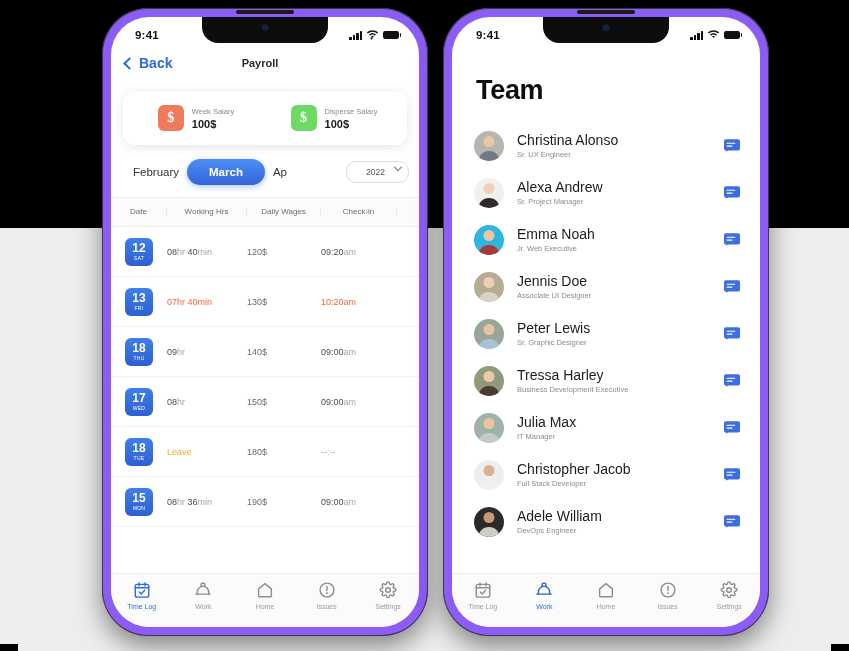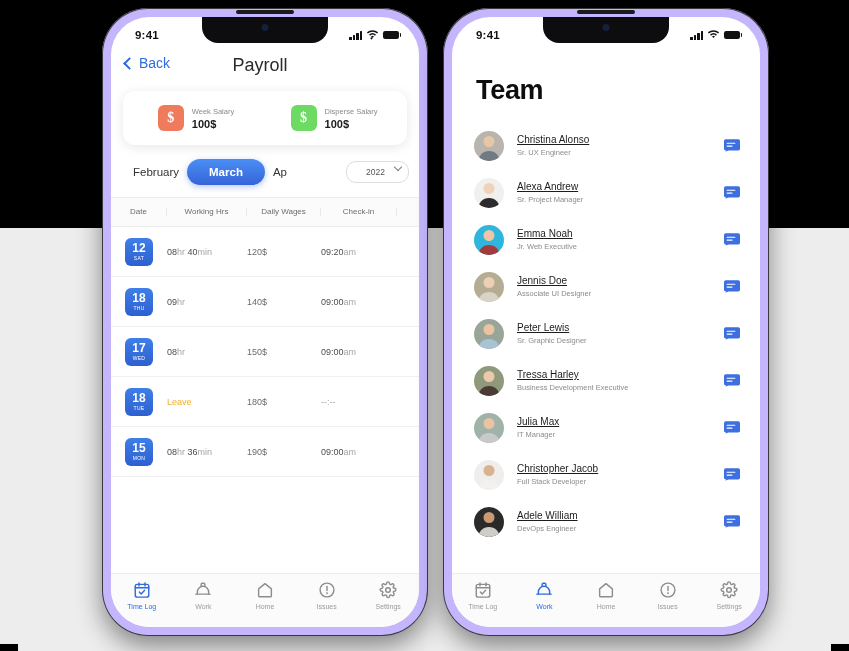--- a/index.html
+++ b/index.html
@@ -24,21 +24,21 @@
     background: #000;
   }
   .corner-br {
     position: absolute; right: 0; bottom: 0; width: 18px; height: 7px;
     background: #000;
   }
 
   
   .phone {
     position: absolute; top: 8px; width: 326px; height: 628px;
-    background: #c4b5fd;
+    background: #8b5cf6;
     border-radius: 46px;
     box-shadow: 0 0 0 1px #3a3a3e inset, 0 10px 26px rgba(0,0,0,.45);
     padding: 9px;
   }
   .phone-1 { left: 102px; }
   .phone-2 { left: 443px; }
   .screen {
     position: relative; width: 100%; height: 100%;
     background: #fff; border-radius: 38px; overflow: hidden;
   }
@@ -73,31 +73,31 @@
   .bars i:nth-child(1){height:3px}.bars i:nth-child(2){height:5px}
   .bars i:nth-child(3){height:7px}.bars i:nth-child(4){height:9px}
   .batt {
     width: 16px; height: 8.5px; border-radius: 2.2px; background:#111;
     position: relative;
   }
   .batt::after{content:"";position:absolute;right:-2.4px;top:2.6px;width:1.6px;height:3.2px;background:#111;border-radius:0 1px 1px 0}
 
   
   .pay-header {
-    display: flex; align-items: flex-start; padding: 8px 18px 10px 14px; position: relative;
+    display: flex; align-items: center; padding: 8px 18px 10px 14px; position: relative; font-weight: bold;
   }
   .back-btn { display: flex; align-items: center; gap: 5px; cursor: pointer; }
   .chev-left {
     width: 9px; height: 9px; border-left: 2.3px solid #2f6bdc; border-bottom: 2.3px solid #2f6bdc;
     transform: rotate(45deg); margin-top: 0px;
   }
   .back-label { font-size: 14px; color: #2f6bdc; }
   .pay-title {
     position: absolute; left: 0; right: 10px; text-align: center;
-    font-size: 18px; color: #2b2b2b; pointer-events: none;
+    font-size: 11px; color: #2b2b2b; pointer-events: none;
   }
 
   
   .salary-card {
     margin: 10px 12px 0 12px; background: #fff; border-radius: 12px;
     box-shadow: 0 2px 12px rgba(0,0,0,.10);
     display: flex; align-items: center; padding: 14px 6px; gap: 4px;
   }
   .salary-item { flex: 1; display: flex; align-items: center; justify-content: center; gap: 8px; }
   .sal-icon {
@@ -201,21 +201,21 @@
   }
   .avatar .head {
     position: absolute; left: 50%; transform: translateX(-50%);
     top: 5px; width: 11px; height: 11px; border-radius: 50%;
   }
   .avatar .body {
     position: absolute; left: 50%; transform: translateX(-50%);
     bottom: -6px; width: 22px; height: 16px; border-radius: 11px 11px 0 0;
   }
   .m-text { flex: 1; min-width: 0; }
-  .m-name { font-size: 10px; color: #1c1c1c; margin-bottom: 2.5px; text-decoration: underline; }
+  .m-name { font-size: 14px; color: #1c1c1c; margin-bottom: 2.5px; }
   .m-role { font-size: 7.5px; color: #8c8c8c; }
   .chat-btn { flex: none; cursor: pointer; }
   .chat-btn svg { width: 16px; height: 14px; display: block; }
 </style>
 </head>
 <body>
 
 <div class="band-top"></div>
 <div class="band-bottom"></div>
 <div class="corner-bl"></div>
@@ -297,20 +297,32 @@
             <span class="d">12</span>
             <span class="w">SAT</span>
           </span>
         </div>
         <div class="td c-hrs"><span class="hrs-num">08</span><span class="hrs-unit">hr </span><span class="hrs-num">40</span><span class="hrs-unit">min</span></div>
         <div class="td c-wage wage">120$</div>
         <div class="td c-in"><span class="time-h">09:20</span><span class="time-m">am</span></div>
         <div class="td c-out"></div>
       </div>
 
+      <div class="t-row late">
+        <div class="td c-date">
+          <span class="datechip">
+            <span class="d">13</span>
+            <span class="w">FRI</span>
+          </span>
+        </div>
+        <div class="td c-hrs"><span class="hrs-num">07</span><span class="hrs-unit">hr </span><span class="hrs-num">40</span><span class="hrs-unit">min</span></div>
+        <div class="td c-wage wage">130$</div>
+        <div class="td c-in"><span class="time-h">10:20</span><span class="time-m">am</span></div>
+        <div class="td c-out"></div>
+      </div>
 
       <div class="t-row">
         <div class="td c-date">
           <span class="datechip">
             <span class="d">18</span>
             <span class="w">THU</span>
           </span>
         </div>
         <div class="td c-hrs"><span class="hrs-num">09</span><span class="hrs-unit">hr</span></div>
         <div class="td c-wage wage">140$</div>

